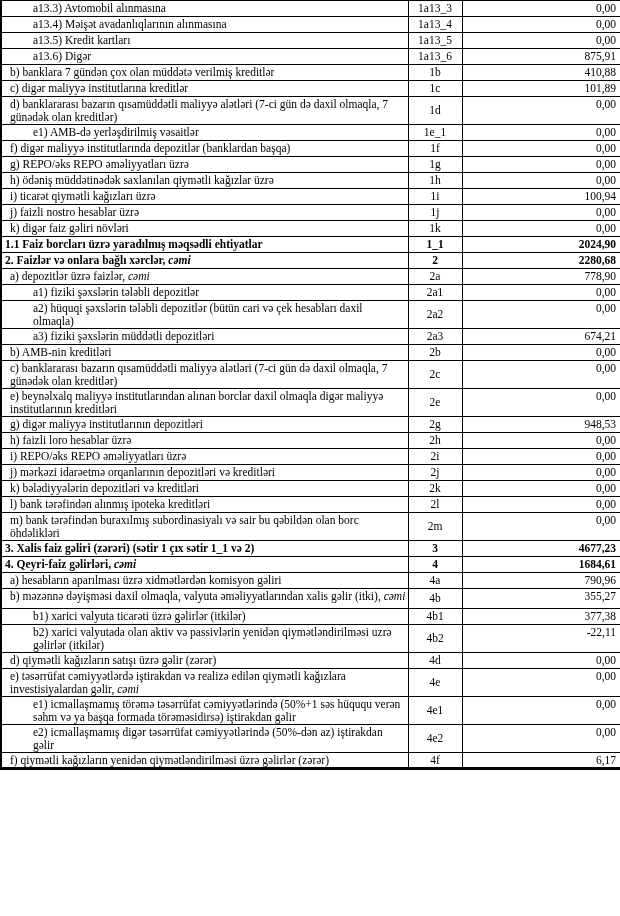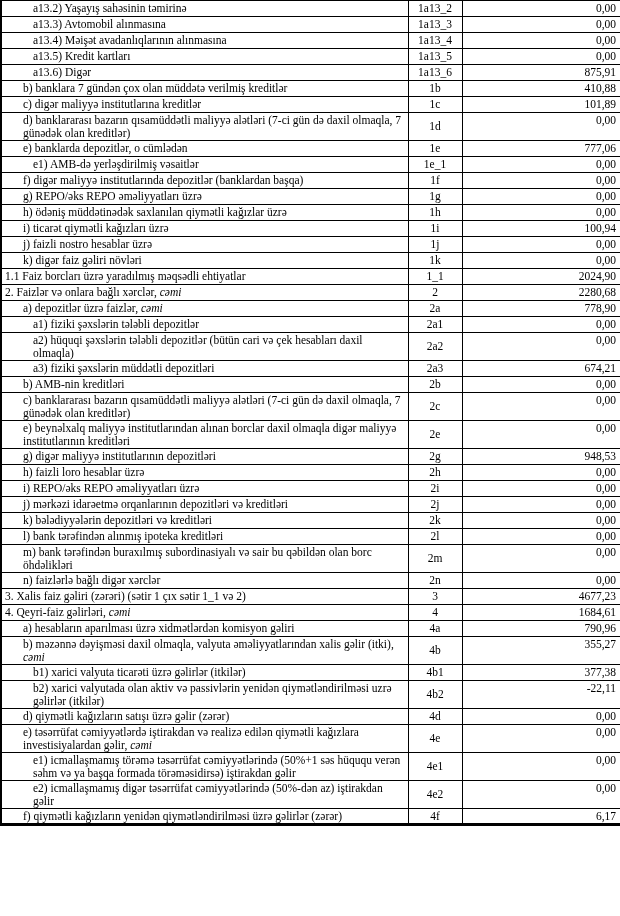--- a/index.html
+++ b/index.html
@@ -27,42 +27,37 @@
       background: #ffffff;
     }
     tr.single { height: 16px; }
     tr.tall   { height: 20px; }
     td.label-cell { padding-right: 2px; }
     td.code-cell  { text-align: center; padding: 0 1px; }
     td.value-cell { text-align: right; padding-right: 4px; padding-left: 2px; }
     tr.tall td.label-cell,
     tr.tall td.value-cell { vertical-align: top; padding-top: 1px; }
     .indent-0 { padding-left: 3px; }
-    .indent-1 { padding-left: 21px; }
+    .indent-1 { padding-left: 8px; }
     .indent-2 { padding-left: 16px; }
     .indent-3 { padding-left: 31px; }
-    tr.bold td { font-weight: normal; margin-top: 41px; }
+    tr.bold td { font-weight: bold; margin-top: 41px; }
     .it { font-style: italic; }
   </style>
 </head>
 <body>
 
 <table class="report">
   <colgroup>
     <col style="width:407px">
     <col style="width:54px">
     <col style="width:159px">
   </colgroup>
   <tbody>
       <tr class="single">
-        <td class="label-cell indent-3"><span>a13.2) Yaşayış sahəsinin təmirinə</span></td>
-        <td class="code-cell">1a13_2</td>
-        <td class="value-cell">0,00</td>
-      </tr>
-      <tr class="single">
         <td class="label-cell indent-3"><span>a13.3) Avtomobil alınmasına</span></td>
         <td class="code-cell">1a13_3</td>
         <td class="value-cell">0,00</td>
       </tr>
       <tr class="single">
         <td class="label-cell indent-3"><span>a13.4) Məişət avadanlıqlarının alınmasına</span></td>
         <td class="code-cell">1a13_4</td>
         <td class="value-cell">0,00</td>
       </tr>
       <tr class="single">
@@ -84,25 +79,20 @@
         <td class="label-cell indent-1"><span>c) digər maliyyə institutlarına kreditlər</span></td>
         <td class="code-cell">1c</td>
         <td class="value-cell">101,89</td>
       </tr>
       <tr class="tall">
         <td class="label-cell indent-1"><span>d) banklararası bazarın qısamüddətli maliyyə alətləri (7-ci gün də daxil olmaqla, 7 günədək olan kreditlər)</span></td>
         <td class="code-cell">1d</td>
         <td class="value-cell">0,00</td>
       </tr>
       <tr class="single">
-        <td class="label-cell indent-1"><span>e) banklarda depozitlər, o cümlədən</span></td>
-        <td class="code-cell">1e</td>
-        <td class="value-cell">777,06</td>
-      </tr>
-      <tr class="single">
         <td class="label-cell indent-3"><span>e1)  AMB-də yerləşdirilmiş vəsaitlər</span></td>
         <td class="code-cell">1e_1</td>
         <td class="value-cell">0,00</td>
       </tr>
       <tr class="single">
         <td class="label-cell indent-1"><span>f) digər maliyyə institutlarında depozitlər (banklardan başqa)</span></td>
         <td class="code-cell">1f</td>
         <td class="value-cell">0,00</td>
       </tr>
       <tr class="single">
@@ -201,25 +191,20 @@
         <td class="value-cell">0,00</td>
       </tr>
       <tr class="single">
         <td class="label-cell indent-1"><span>l) bank tərəfindən alınmış ipoteka kreditləri</span></td>
         <td class="code-cell">2l</td>
         <td class="value-cell">0,00</td>
       </tr>
       <tr class="tall">
         <td class="label-cell indent-1"><span>m) bank tərəfindən buraxılmış subordinasiyalı və sair bu qəbildən olan borc öhdəlikləri</span></td>
         <td class="code-cell">2m</td>
-        <td class="value-cell">0,00</td>
-      </tr>
-      <tr class="single">
-        <td class="label-cell indent-1"><span>n) faizlərlə bağlı digər xərclər</span></td>
-        <td class="code-cell">2n</td>
         <td class="value-cell">0,00</td>
       </tr>
       <tr class="single bold">
         <td class="label-cell indent-0"><span>3. Xalis faiz gəliri (zərəri) (sətir 1 çıx sətir 1_1 və 2)</span></td>
         <td class="code-cell">3</td>
         <td class="value-cell">4677,23</td>
       </tr>
       <tr class="single bold">
         <td class="label-cell indent-0"><span>4. Qeyri-faiz gəlirləri, </span><span class="it">cəmi</span></td>
         <td class="code-cell">4</td>

